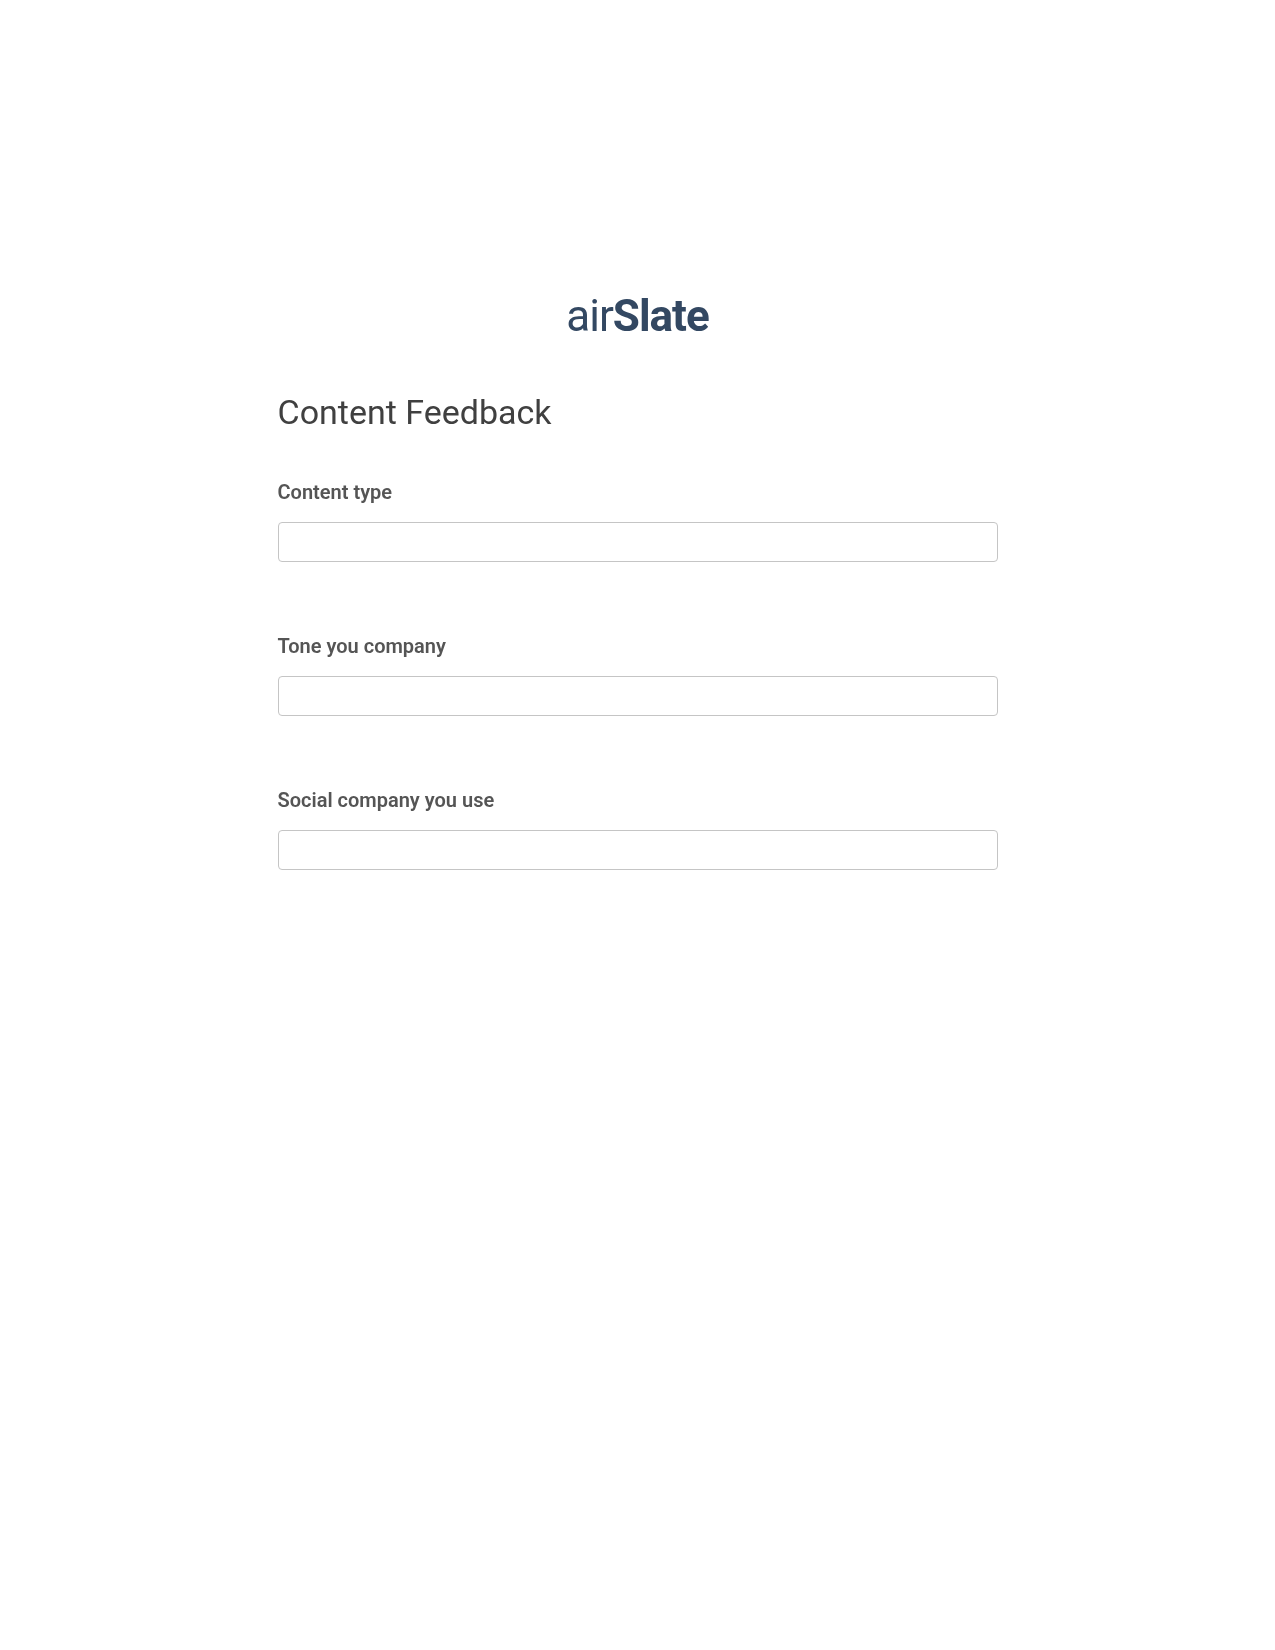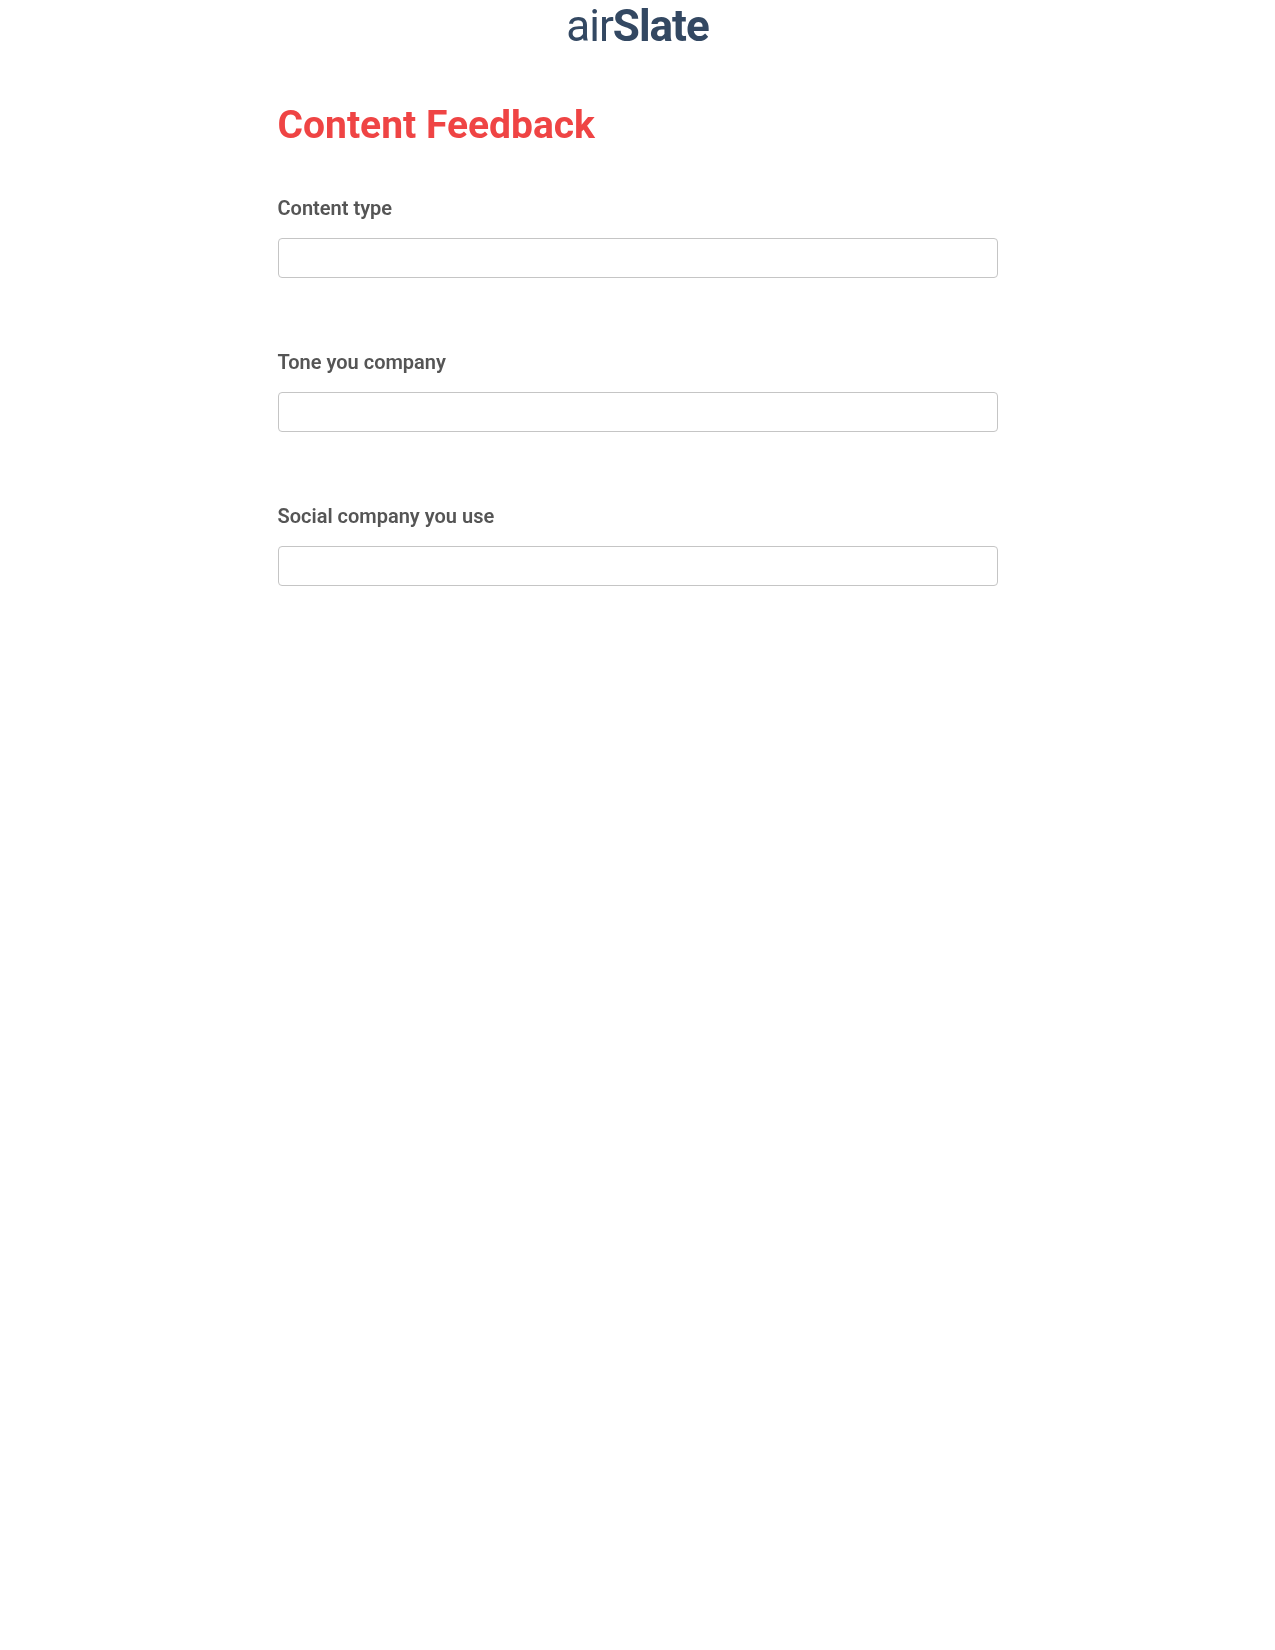--- a/index.html
+++ b/index.html
@@ -10,39 +10,40 @@
     body {
       width: 1275px;
       height: 1650px;
       background: #ffffff;
       font-family: -apple-system, BlinkMacSystemFont, "Segoe UI", Roboto, Helvetica, Arial, sans-serif;
       position: relative;
     }
     .container {
       width: 720px;
       margin: 0 auto;
+      padding-top: 290px;
     }
     .logo-wrap {
       text-align: center;
       margin-bottom: 50px;
     }
     .logo {
       display: inline-block;
       font-size: 44px;
       font-weight: 700;
       color: #334862;
       letter-spacing: -1px;
     }
     .logo .light {
       font-weight: 400;
     }
     .form-title {
-      font-size: 39px;
-      font-weight: 700;
-      color: #ef4444;
+      font-size: 34px;
+      font-weight: 400;
+      color: #404040;
       margin-bottom: 48px;
     }
     .field {
       margin-bottom: 72px;
     }
     .field-label {
       font-size: 20px;
       font-weight: 600;
       color: #555;
       margin-bottom: 18px;

